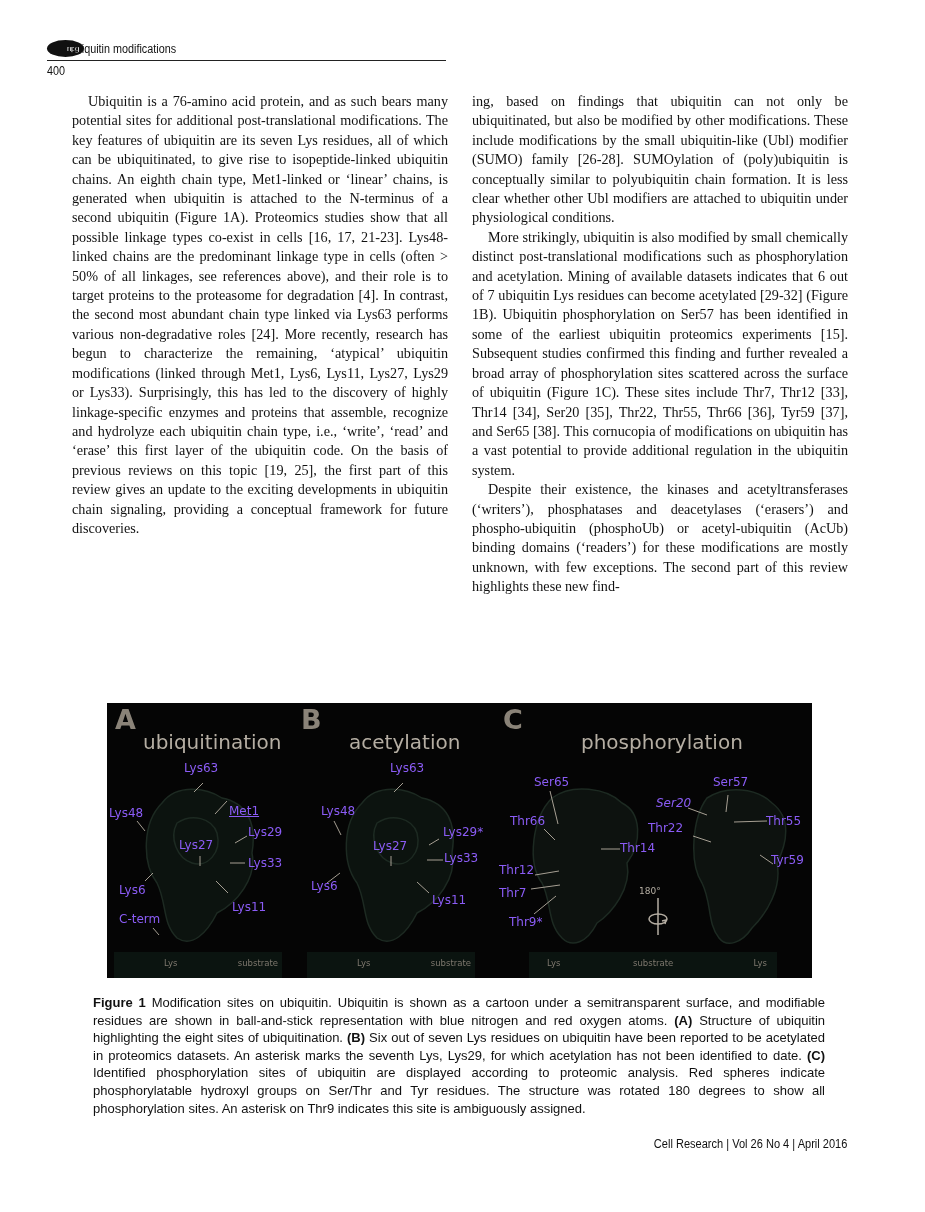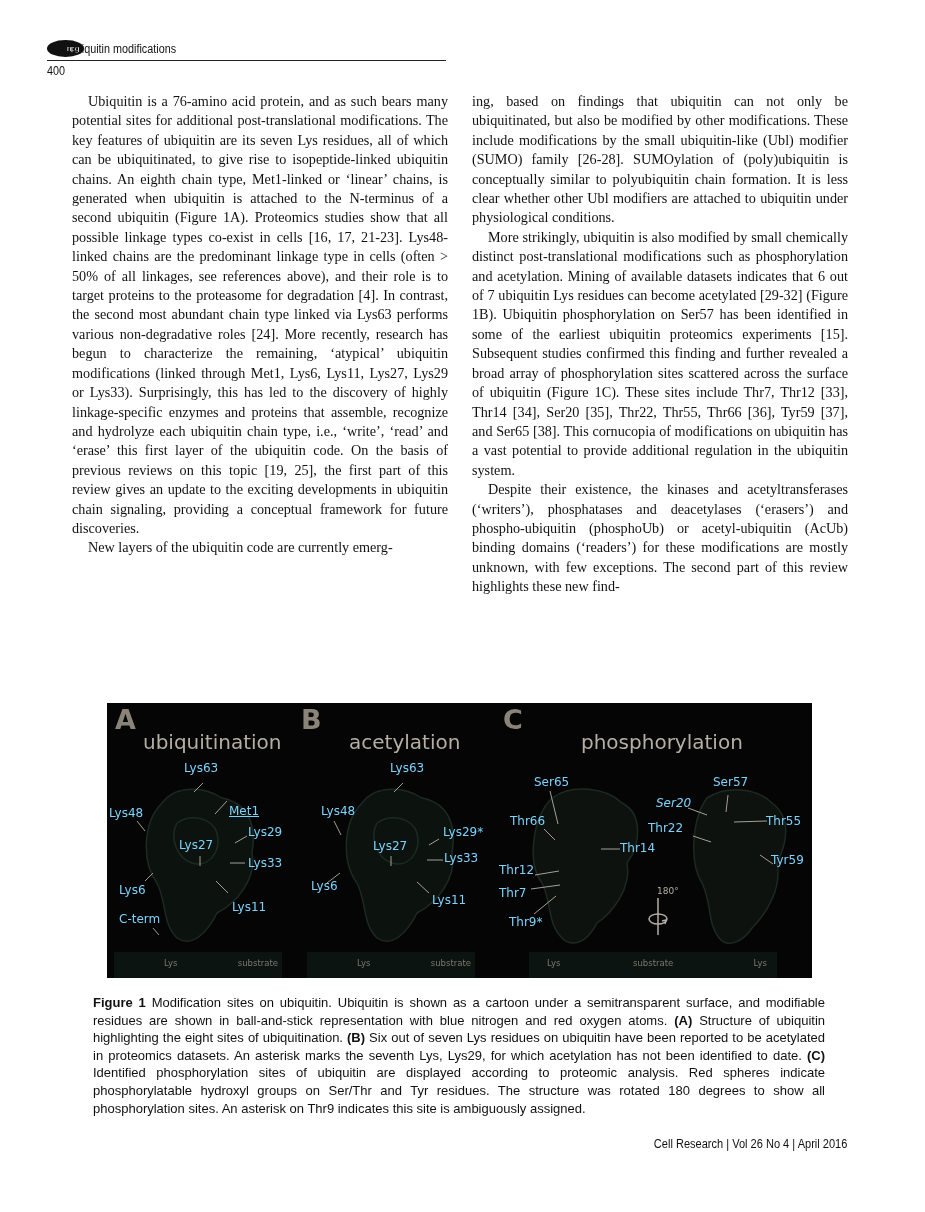--- a/index.html
+++ b/index.html
@@ -13,40 +13,39 @@
   .col { position: absolute; top: 92px; width: 376px; font-family: "Liberation Serif", serif; font-size: 14.2px; line-height: 19.4px; text-align: justify; hyphens: none; }
   .col-left { left: 72px; }
   .col-right { left: 472px; }
   .col p { margin: 0; text-indent: 16px; }
   .col p.noindent { text-indent: 0; }
   .section-heading { font-weight: bold; font-size: 14.6px; margin: 0 0 19px 0; text-align: left; }
 
   .figure { position: absolute; left: 107px; top: 703px; width: 705px; height: 275px; background: #050505; overflow: hidden; }
   .fig-panel-letter { position: absolute; font-family: "DejaVu Sans", sans-serif; font-weight: bold; color: #8a8378; font-size: 27px; }
   .fig-title { position: absolute; font-family: "DejaVu Sans", sans-serif; color: #b5aea3; font-size: 20px; }
-  .fig-label { position: absolute; font-family: "DejaVu Sans", sans-serif; color: #7dd3fc; font-size: 12px; white-space: nowrap; }
+  .fig-label { position: absolute; font-family: "DejaVu Sans", sans-serif; color: #8b5cf6; font-size: 12px; white-space: nowrap; }
   .fig-bar { position: absolute; top: 249px; height: 37px; background: #0b1410; }
   .fig-bar-label { position: absolute; top: 6px; font-family: "DejaVu Sans", sans-serif; color: #7d776d; font-size: 8.5px; }
   .fig-svg { position: absolute; left: 0; top: 0; }
 
   .caption { position: absolute; left: 93px; top: 994px; width: 732px; font-family: "Liberation Sans", sans-serif; font-size: 13px; line-height: 17.6px; text-align: justify; }
   .caption b { font-weight: bold; }
   .footer { position: absolute; right: 78px; top: 1137px; font-family: "Liberation Sans", sans-serif; font-size: 12px; transform: scaleX(0.92); transform-origin: right; }
 </style>
 </head>
 <body>
 
 <div class="hdr-logo">npg</div>
 <div class="hdr-title">Ubiquitin modifications</div>
 <div class="hdr-rule"></div>
 <div class="pagenum">400</div>
 
 <div class="col col-left">
   <p>Ubiquitin is a 76-amino acid protein, and as such bears many potential sites for additional post-translational modifications. The key features of ubiquitin are its seven Lys residues, all of which can be ubiquitinated, to give rise to isopeptide-linked ubiquitin chains. An eighth chain type, Met1-linked or ‘linear’ chains, is generated when ubiquitin is attached to the N-terminus of a second ubiquitin (Figure 1A). Proteomics studies show that all possible linkage types co-exist in cells [16, 17, 21-23]. Lys48-linked chains are the predominant linkage type in cells (often &gt; 50% of all linkages, see references above), and their role is to target proteins to the proteasome for degradation [4]. In contrast, the second most abundant chain type linked via Lys63 performs various non-degradative roles [24]. More recently, research has begun to characterize the remaining, ‘atypical’ ubiquitin modifications (linked through Met1, Lys6, Lys11, Lys27, Lys29 or Lys33). Surprisingly, this has led to the discovery of highly linkage-specific enzymes and proteins that assemble, recognize and hydrolyze each ubiquitin chain type, i.e., ‘write’, ‘read’ and ‘erase’ this first layer of the ubiquitin code. On the basis of previous reviews on this topic [19, 25], the first part of this review gives an update to the exciting developments in ubiquitin chain signaling, providing a conceptual framework for future discoveries.</p>
-  <p>New layers of the ubiquitin code are currently emerg-</p>
 </div>
 
 <div class="col col-right">
   <p class="noindent">ing, based on findings that ubiquitin can not only be ubiquitinated, but also be modified by other modifications. These include modifications by the small ubiquitin-like (Ubl) modifier (SUMO) family [26-28]. SUMOylation of (poly)ubiquitin is conceptually similar to polyubiquitin chain formation. It is less clear whether other Ubl modifiers are attached to ubiquitin under physiological conditions.</p>
   <p>More strikingly, ubiquitin is also modified by small chemically distinct post-translational modifications such as phosphorylation and acetylation. Mining of available datasets indicates that 6 out of 7 ubiquitin Lys residues can become acetylated [29-32] (Figure 1B). Ubiquitin phosphorylation on Ser57 has been identified in some of the earliest ubiquitin proteomics experiments [15]. Subsequent studies confirmed this finding and further revealed a broad array of phosphorylation sites scattered across the surface of ubiquitin (Figure 1C). These sites include Thr7, Thr12 [33], Thr14 [34], Ser20 [35], Thr22, Thr55, Thr66 [36], Tyr59 [37], and Ser65 [38]. This cornucopia of modifications on ubiquitin has a vast potential to provide additional regulation in the ubiquitin system.</p>
   <p>Despite their existence, the kinases and acetyltransferases (‘writers’), phosphatases and deacetylases (‘erasers’) and phospho-ubiquitin (phosphoUb) or acetyl-ubiquitin (AcUb) binding domains (‘readers’) for these modifications are mostly unknown, with few exceptions. The second part of this review highlights these new find-</p>
 </div>
 
 <div class="figure">
   <svg class="fig-svg" width="705" height="275">
@@ -147,21 +146,21 @@
   <div class="fig-label" style="left:403px;top:111px;">Thr66</div>
   <div class="fig-label" style="left:513px;top:138px;">Thr14</div>
   <div class="fig-label" style="left:392px;top:160px;">Thr12</div>
   <div class="fig-label" style="left:392px;top:183px;">Thr7</div>
   <div class="fig-label" style="left:402px;top:212px;">Thr9*</div>
   <div class="fig-label" style="left:606px;top:72px;">Ser57</div>
   <div class="fig-label" style="left:549px;top:93px;font-style:italic;">Ser20</div>
   <div class="fig-label" style="left:659px;top:111px;">Thr55</div>
   <div class="fig-label" style="left:541px;top:118px;">Thr22</div>
   <div class="fig-label" style="left:664px;top:150px;">Tyr59</div>
-  <div class="fig-label" style="left:550px;top:183px;font-size:9px;color:#b5aea3;">180°</div>
+  <div class="fig-label" style="left:532px;top:183px;font-size:9px;color:#b5aea3;">180°</div>
   <div class="fig-bar" style="left:422px;width:248px;">
     <span class="fig-bar-label" style="left:18px;">Lys</span>
     <span class="fig-bar-label" style="left:104px;">substrate</span>
     <span class="fig-bar-label" style="right:10px;">Lys</span>
   </div>
 </div>
 
 <div class="caption"><b>Figure 1</b><span> Modification sites on ubiquitin. Ubiquitin is shown as a cartoon under a semitransparent surface, and modifiable residues are shown in ball-and-stick representation with blue nitrogen and red oxygen atoms. </span><b>(A)</b><span> Structure of ubiquitin highlighting the eight sites of ubiquitination. </span><b>(B)</b><span> Six out of seven Lys residues on ubiquitin have been reported to be acetylated in proteomics datasets. An asterisk marks the seventh Lys, Lys29, for which acetylation has not been identified to date. </span><b>(C)</b><span> Identified phosphorylation sites of ubiquitin are displayed according to proteomic analysis. Red spheres indicate phosphorylatable hydroxyl groups on Ser/Thr and Tyr residues. The structure was rotated 180 degrees to show all phosphorylation sites. An asterisk on Thr9 indicates this site is ambiguously assigned.</span></div>
 
 <div class="footer">Cell Research | Vol 26 No 4 | April 2016</div>

